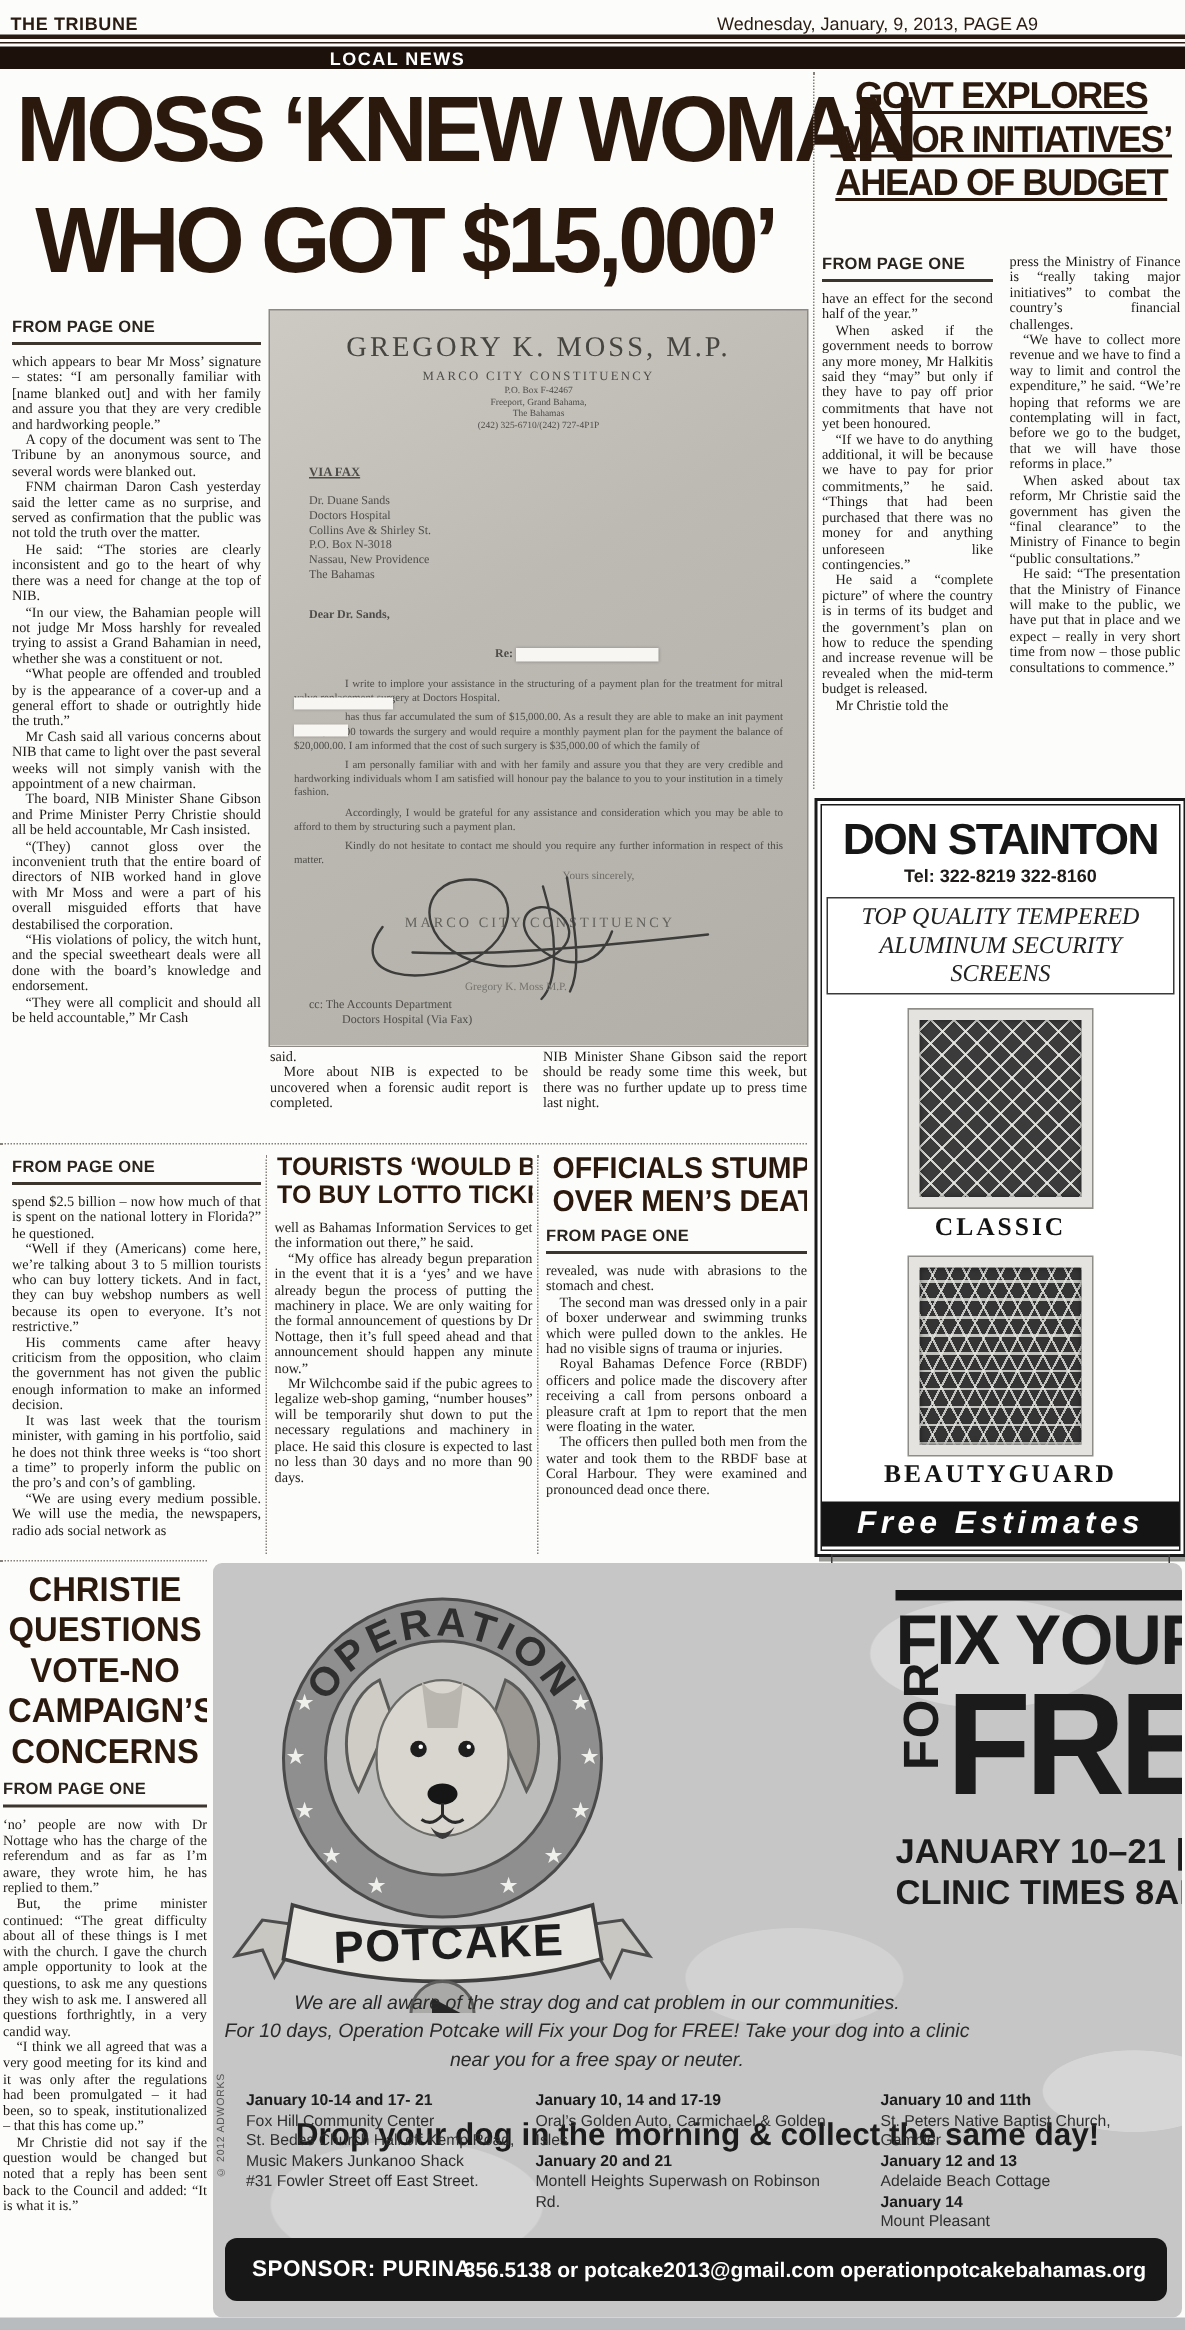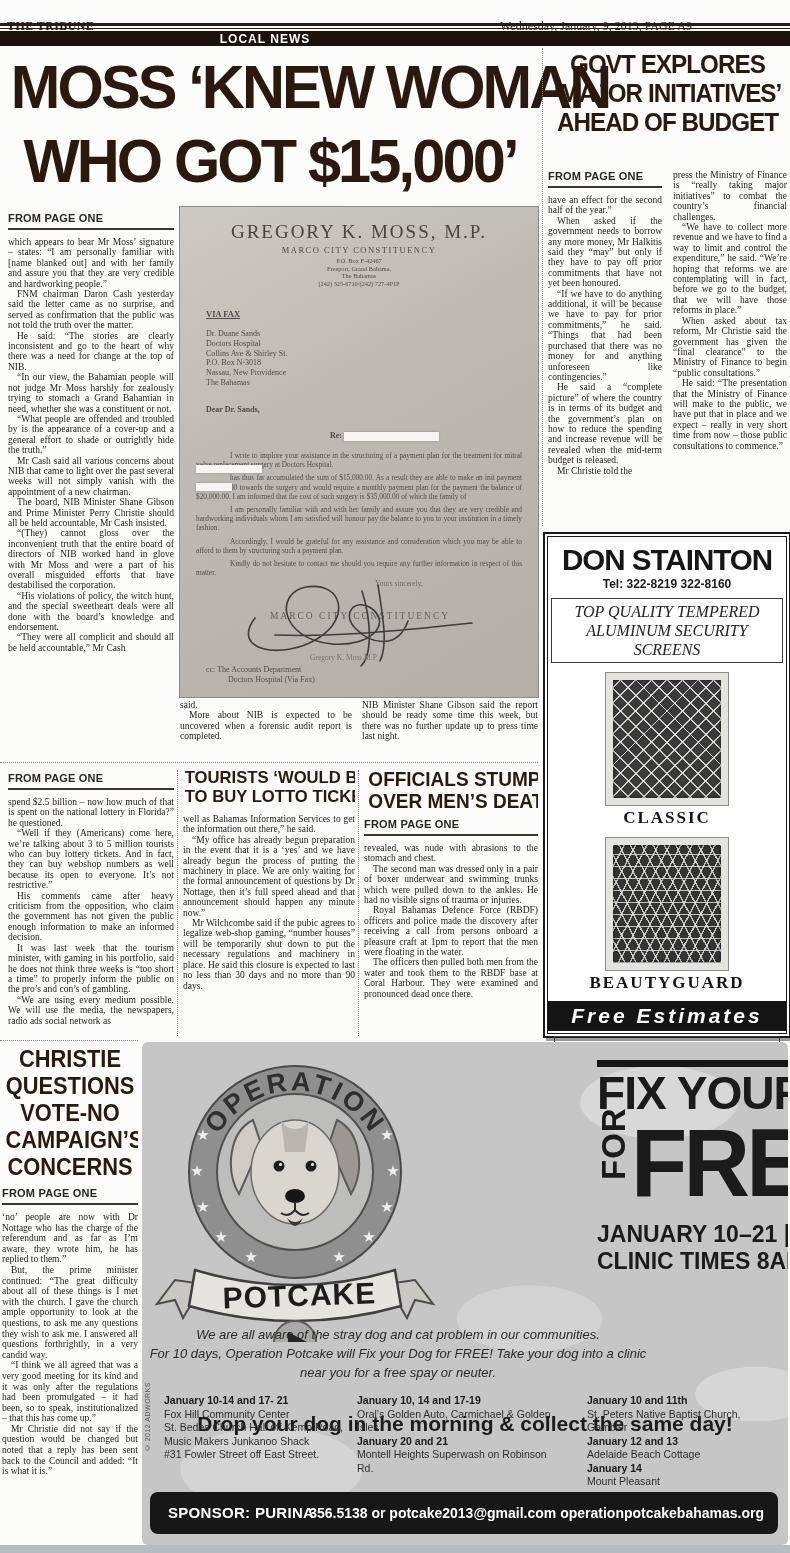--- a/index.html
+++ b/index.html
@@ -1,31 +1,31 @@
 <!DOCTYPE html>
 <html><head>
 <meta charset="utf-8">
 <style>
   html,body{margin:0;padding:0;background:#888;}
   .page{position:relative;width:790px;height:1553px;background:#fcfcfa;margin:0 auto;overflow:hidden;
         font-family:"Liberation Serif",serif;color:#1d1a17;}
   
-  .masthead{position:absolute;left:0;top:14px;width:699px;height:22px;font-family:Liberation Serif, serif;}
+  .masthead{position:absolute;left:0;top:4px;width:699px;height:22px;font-family:Liberation Sans, sans-serif;}
   .mast-left{position:absolute;left:7px;top:5px;font-size:12px;font-weight:bold;letter-spacing:.4px;color:#2a1c12;}
   .mast-right{position:absolute;right:7px;top:5px;font-size:12px;color:#2a1c12;}
   .mast-rule{position:absolute;left:0;top:23px;width:790px;height:2px;border-top:3px solid #2a1c12;border-bottom:1px solid #2a1c12;}
   .section-bar{position:absolute;left:0;top:31px;width:790px;height:15px;background:#1c120b;}
   .section-bar span{position:absolute;left:0;width:530px;text-align:center;top:1px;color:#fff;
         font-family:"Liberation Sans",sans-serif;font-weight:bold;font-size:12px;letter-spacing:1px;}
   
   .big-head{position:absolute;left:0;top:50px;width:540px;text-align:center;color:#2b190e;
         font-family:"Liberation Sans",sans-serif;font-weight:bold;}
   .big-head div{font-size:62px;line-height:74px;letter-spacing:-3px;transform:scaleX(.96);transform-origin:center;white-space:nowrap;}
   .govt-head{position:absolute;left:545px;top:50px;width:245px;text-align:center;color:#2b190e;
-        font-family:"Liberation Sans",sans-serif;font-weight:bold;}
+        font-family:"Liberation Sans",sans-serif;font-weight:bold;text-decoration:underline;}
   .govt-head div{font-size:25px;line-height:29px;letter-spacing:-1px;white-space:nowrap;transform:scaleX(.97);transform-origin:center;}
   .kicker{font-family:"Liberation Sans",sans-serif;font-weight:bold;font-size:11px;color:#2a241f;
         border-bottom:2px solid #3c352e;padding-bottom:4px;margin-bottom:7px;letter-spacing:.2px;}
   
   .bodycol p{margin:0;text-align:justify;font-size:9.5px;line-height:10.4px;text-indent:9px;}
   .bodycol p:first-child{text-indent:0;}
   .moss-col{position:absolute;left:8px;top:212px;width:166px;height:548px;overflow:hidden;}
   .govt-col1{position:absolute;left:548px;top:170px;width:114px;height:355px;overflow:hidden;}
   .govt-col2{position:absolute;left:673px;top:170px;width:114px;height:355px;overflow:hidden;}
   .caption-left{position:absolute;left:180px;top:700px;width:172px;height:58px;overflow:hidden;}
@@ -139,23 +139,24 @@
 
   <div class="big-head">
       <div>MOSS ‘KNEW WOMAN</div>
       <div>WHO GOT $15,000’</div>
     </div>
 
   <div class="moss-col bodycol">
     <div class="kicker">FROM PAGE ONE</div>
     <div>
         <p>which appears to bear Mr Moss’ signature – states: “I am personally familiar with [name blanked out] and with her family and assure you that they are very credible and hardworking people.”</p>
+        <p>A copy of the document was sent to The Tribune by an anonymous source, and several words were blanked out.</p>
         <p>FNM chairman Daron Cash yesterday said the letter came as no surprise, and served as confirmation that the public was not told the truth over the matter.</p>
         <p>He said: “The stories are clearly inconsistent and go to the heart of why there was a need for change at the top of NIB.</p>
-        <p>“In our view, the Bahamian people will not judge Mr Moss harshly for zealously trying to stomach a Grand Bahamian in need, whether she was a constituent or not.</p>
+        <p>“In our view, the Bahamian people will not judge Mr Moss harshly for revealed trying to assist a Grand Bahamian in need, whether she was a constituent or not.</p>
         <p>“What people are offended and troubled by is the appearance of a cover-up and a general effort to shade or outrightly hide the truth.”</p>
         <p>Mr Cash said all various concerns about NIB that came to light over the past several weeks will not simply vanish with the appointment of a new chairman.</p>
         <p>The board, NIB Minister Shane Gibson and Prime Minister Perry Christie should all be held accountable, Mr Cash insisted.</p>
         <p>“(They) cannot gloss over the inconvenient truth that the entire board of directors of NIB worked hand in glove with Mr Moss and were a part of his overall misguided efforts that have destabilised the corporation.</p>
         <p>“His violations of policy, the witch hunt, and the special sweetheart deals were all done with the board’s knowledge and endorsement.</p>
         <p>“They were all complicit and should all be held accountable,” Mr Cash</p>
       </div>
   </div>
 
   <div class="letter">

